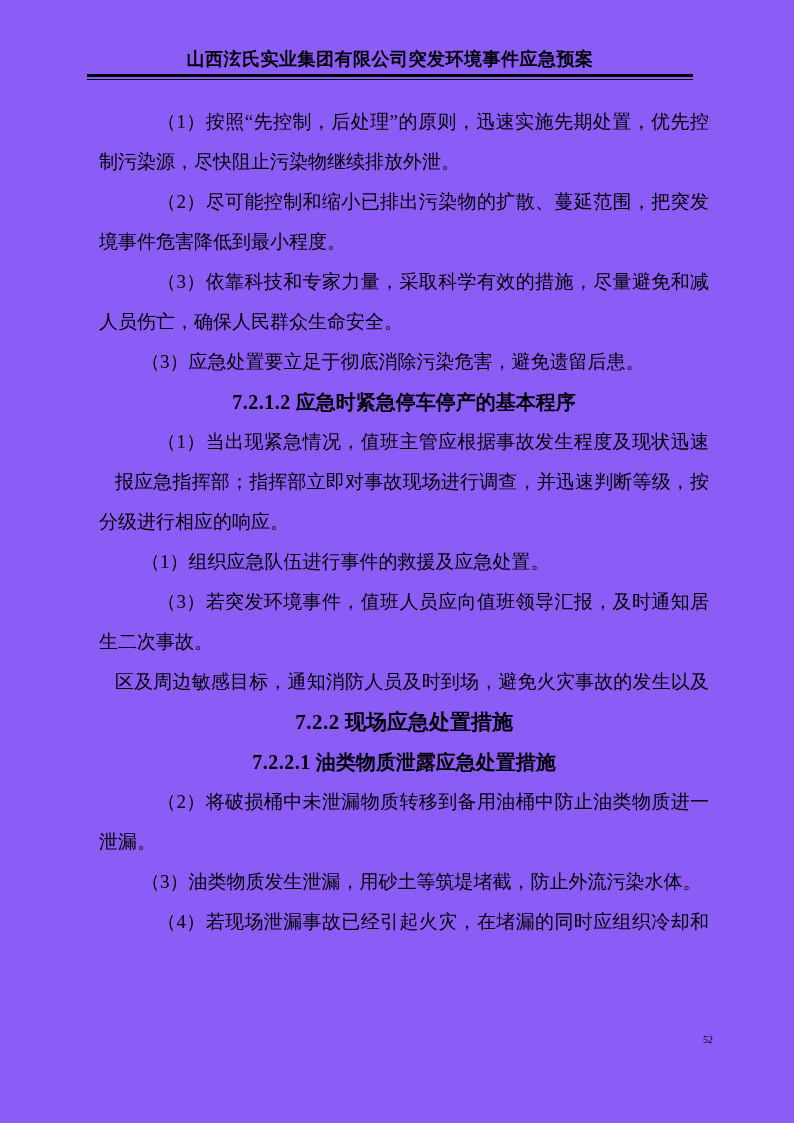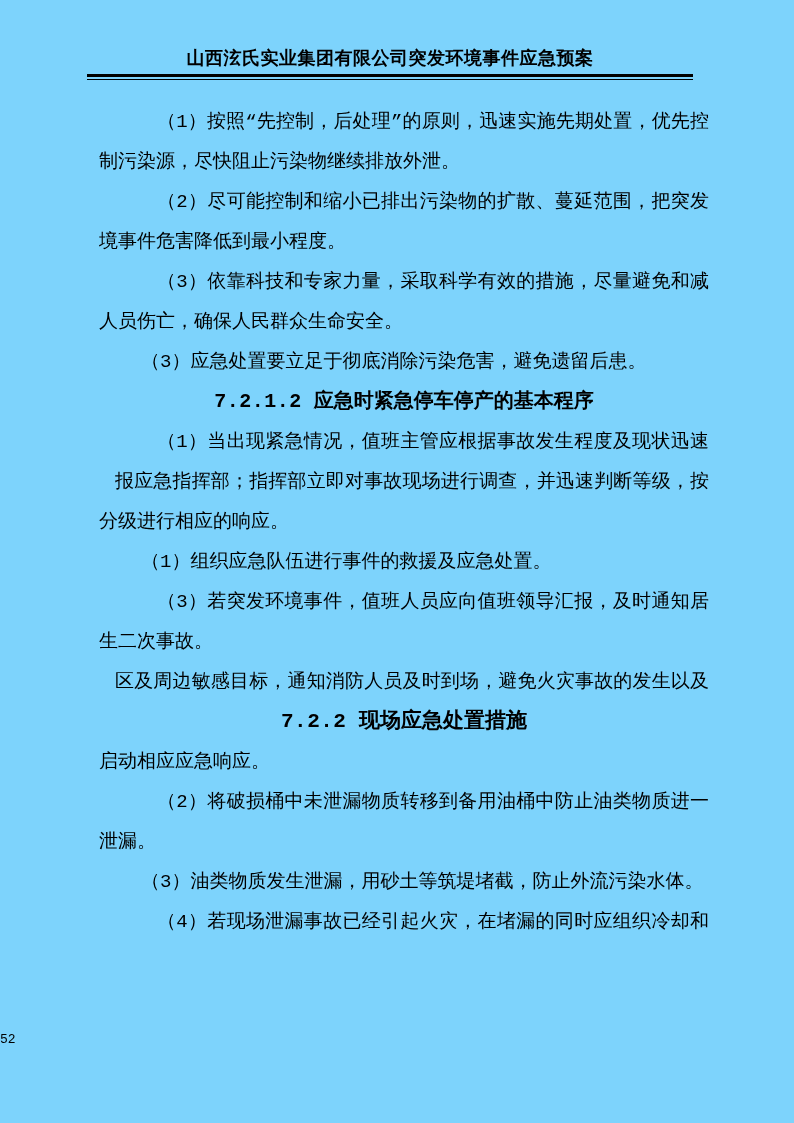--- a/index.html
+++ b/index.html
@@ -4,23 +4,23 @@
 <style>
   html, body {
     margin: 0;
     padding: 0;
     background: #ffffff;
   }
   .page {
     position: relative;
     width: 794px;
     height: 1123px;
-    background: #7dd3fc;
+    background: #8b5cf6;
     color: #000000;
-    font-family: Liberation Mono, monospace;
+    font-family: Liberation Serif, serif;
     overflow: hidden;
   }
   
   .header {
     position: absolute;
     left: 87px;
     top: 0;
     width: 606px;
   }
   .header-title {
@@ -74,22 +74,22 @@
   }
   .heading-num {
     letter-spacing: 0.5px;
   }
   
   .footer {
     position: absolute;
     left: 0;
     top: 1030px;
     width: 713px;
-    text-align: left;
-    font-size: 13px;
+    text-align: right;
+    font-size: 10px;
     line-height: 20px;
   }
 </style>
 </head>
 <body>
 
 <div class="page">
 
   <div class="header">
     <div class="header-title">山西泫氏实业集团有限公司突发环境事件应急预案</div>
@@ -106,21 +106,21 @@
       <div class="line indent">（3）应急处置要立足于彻底消除污染危害，避免遗留后患。</div>
       <div class="heading"><span class="heading-num">7.2.1.2</span> <span class="heading-text">应急时紧急停车停产的基本程序</span></div>
       <div class="line indent fill">（1）当出现紧急情况，值班主管应根据事故发生程度及现状迅速汇</div>
       <div class="line fill">报应急指挥部；指挥部立即对事故现场进行调查，并迅速判断等级，按照</div>
       <div class="line">分级进行相应的响应。</div>
       <div class="line indent">（1）组织应急队伍进行事件的救援及应急处置。</div>
       <div class="line indent fill">（3）若突发环境事件，值班人员应向值班领导汇报，及时通知居民</div>
       <div class="line">生二次事故。</div>
       <div class="line fill">区及周边敏感目标，通知消防人员及时到场，避免火灾事故的发生以及发</div>
       <div class="heading heading-lg"><span class="heading-num">7.2.2</span> <span class="heading-text">现场应急处置措施</span></div>
-      <div class="line">启动相应应急响应。</div>
+      <div class="heading"><span class="heading-num">7.2.2.1</span> <span class="heading-text">油类物质泄露应急处置措施</span></div>
       <div class="line indent fill">（2）将破损桶中未泄漏物质转移到备用油桶中防止油类物质进一步</div>
       <div class="line">泄漏。</div>
       <div class="line indent">（3）油类物质发生泄漏，用砂土等筑堤堵截，防止外流污染水体。</div>
       <div class="line indent fill">（4）若现场泄漏事故已经引起火灾，在堵漏的同时应组织冷却和灭</div>
     </div>
 
   <div class="footer">
     <span class="page-number">52</span>
   </div>
 

